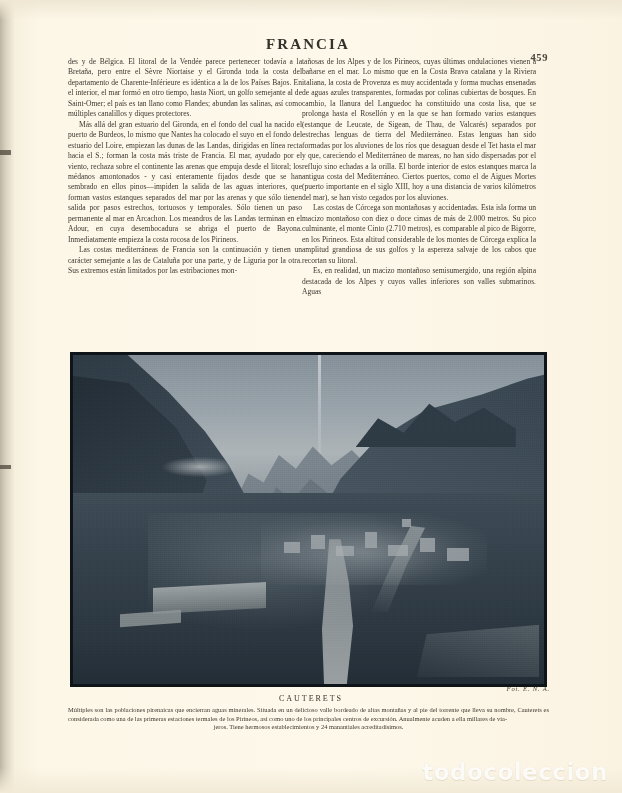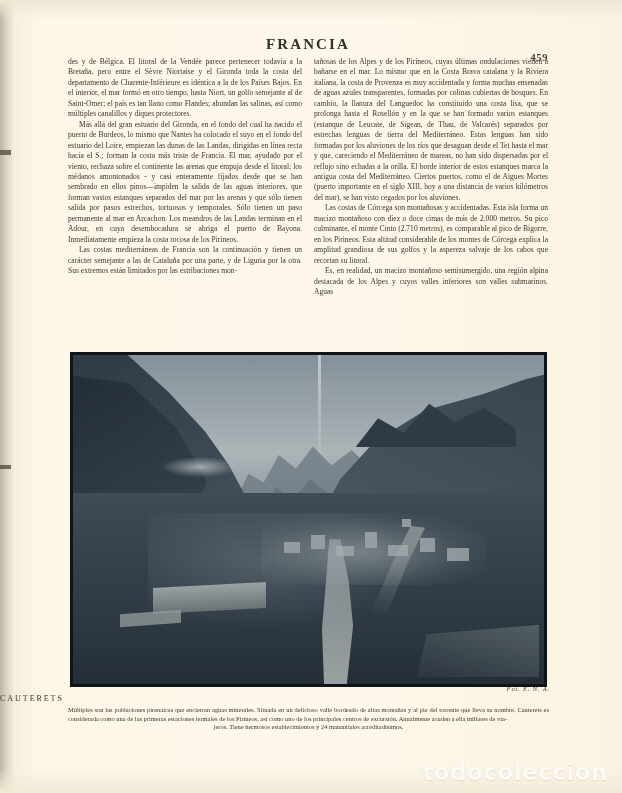--- a/index.html
+++ b/index.html
@@ -46,21 +46,21 @@
     top:0;white-space:nowrap;
   }
   .runhead .folio{
     position:absolute;right:0;top:16px;
     font-size:10.5px;letter-spacing:.6px;color:#4a453c;font-weight:700;
   }
 
   
   .cols{
     position:absolute;left:68px;top:57px;width:480px;height:282px;
-    display:flex;gap:12px;
+    display:flex;
   }
   .col{
     width:234px;
     font-size:7.55px;
     line-height:10.45px;
     color:#3b362e;
     text-align:justify;
     text-justify:inter-word;
     font-family:"Liberation Serif", serif;
     -webkit-font-smoothing:none;
@@ -188,21 +188,21 @@
 
   
   .credit{
     position:absolute;right:72px;top:685px;
     font-size:6.6px;font-style:italic;letter-spacing:.8px;color:#4c463b;
     font-family:"Liberation Serif", serif;
   }
 
   
   .cap-title{
-    position:absolute;left:0;right:0;top:694px;text-align:left;
+    position:absolute;left:0;right:0;top:694px;text-align:center;
     font-size:8.1px;letter-spacing:1.9px;color:#3a352d;font-weight:400;
     font-family:"Liberation Serif", serif;
   }
   .cap-body{
     position:absolute;left:68px;top:706px;width:481px;
     font-size:6.45px;line-height:8.6px;color:#3d382f;
     text-align:justify;
     font-family:"Liberation Serif", serif;
   }
   .cap-body .last{text-align:center;}

